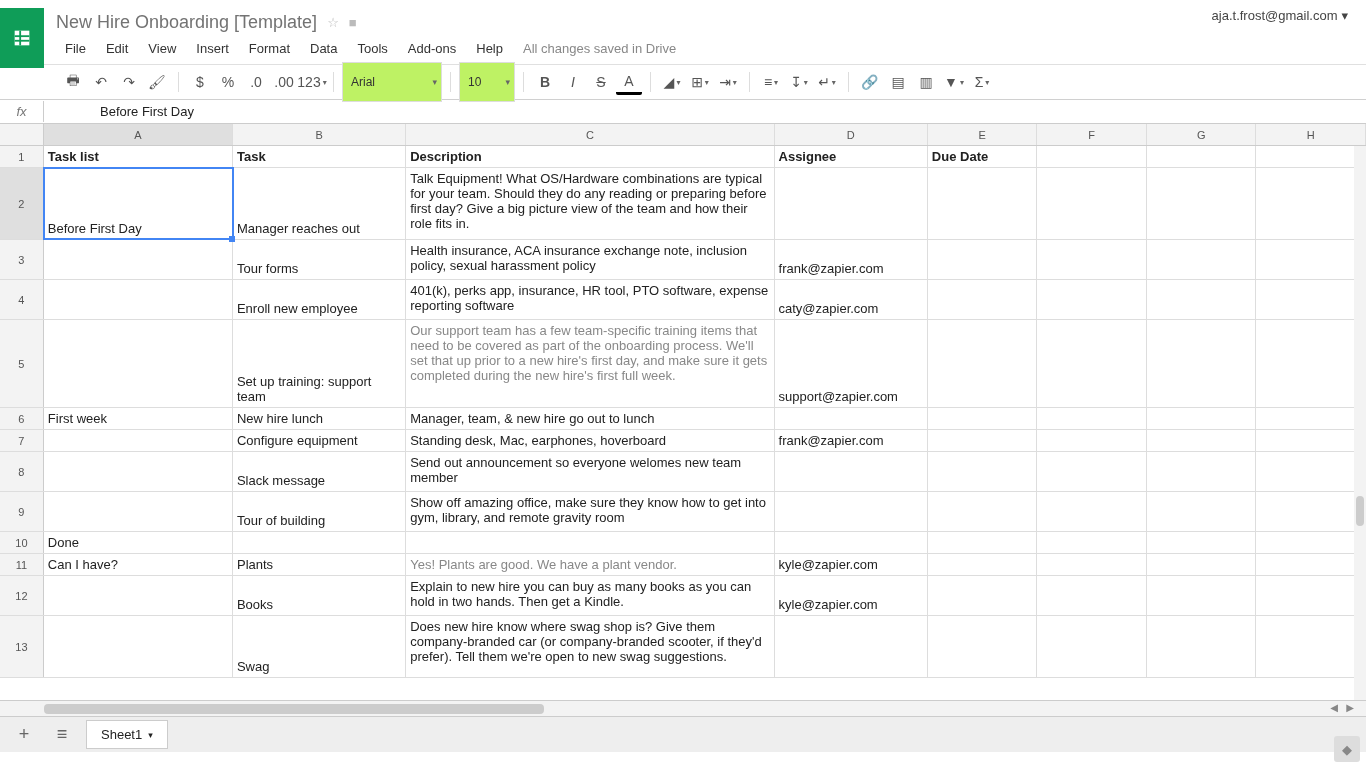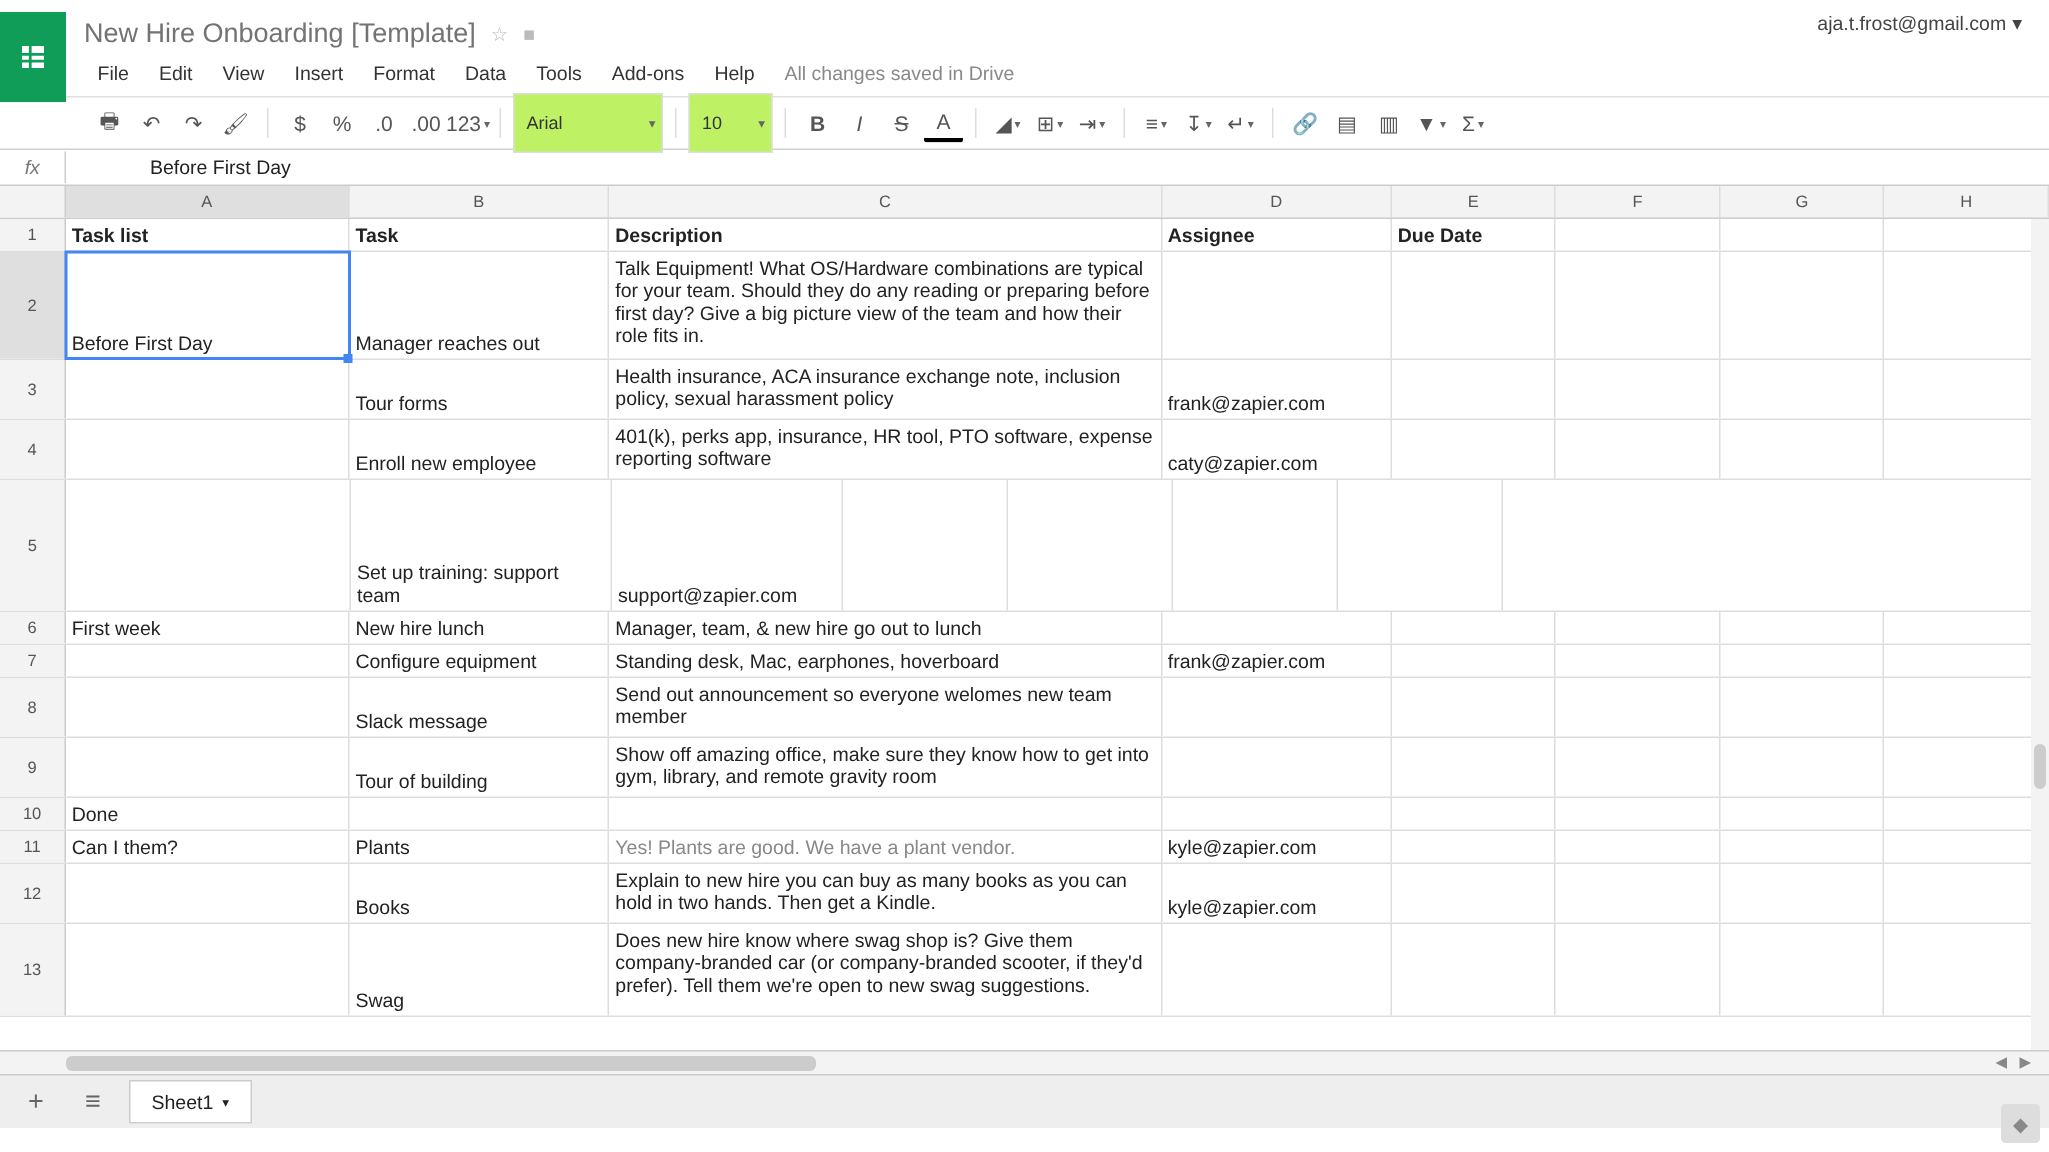--- a/index.html
+++ b/index.html
@@ -211,20 +211,21 @@
         <div class="cell c-D">caty@zapier.com</div>
         <div class="cell c-E"></div>
         <div class="cell c-F"></div>
         <div class="cell c-G"></div>
         <div class="cell c-H"></div>
       </div>
       <div class="row" style="height: 88px;">
         <div class="row-h">5</div>
         <div class="cell c-A"></div>
         <div class="cell c-B">Set up training: support team</div>
+        <div class="cell c-C gray" style="align-items:flex-start;white-space:normal;">Our support team has a few team-specific training items that need to be covered as part of the onboarding process. We'll set that up prior to a new hire's first day, and make sure it gets completed during the new hire's first full week.</div>
         <div class="cell c-D">support@zapier.com</div>
         <div class="cell c-E"></div>
         <div class="cell c-F"></div>
         <div class="cell c-G"></div>
         <div class="cell c-H"></div>
       </div>
       <div class="row" style="height: 22px;">
         <div class="row-h">6</div>
         <div class="cell c-A">First week</div>
         <div class="cell c-B">New hire lunch</div>
@@ -274,21 +275,21 @@
         <div class="cell c-B"></div>
         <div class="cell c-C" style="align-items:flex-start;white-space:normal;"></div>
         <div class="cell c-D"></div>
         <div class="cell c-E"></div>
         <div class="cell c-F"></div>
         <div class="cell c-G"></div>
         <div class="cell c-H"></div>
       </div>
       <div class="row" style="height: 22px; justify-content: flex-end;">
         <div class="row-h">11</div>
-        <div class="cell c-A">Can I them?</div>
+        <div class="cell c-A">Can I have?</div>
         <div class="cell c-B">Plants</div>
         <div class="cell c-C gray" style="align-items:flex-start;white-space:normal;">Yes! Plants are good. We have a plant vendor.</div>
         <div class="cell c-D">kyle@zapier.com</div>
         <div class="cell c-E"></div>
         <div class="cell c-F"></div>
         <div class="cell c-G"></div>
         <div class="cell c-H"></div>
       </div>
       <div class="row" style="height: 40px;">
         <div class="row-h">12</div>

